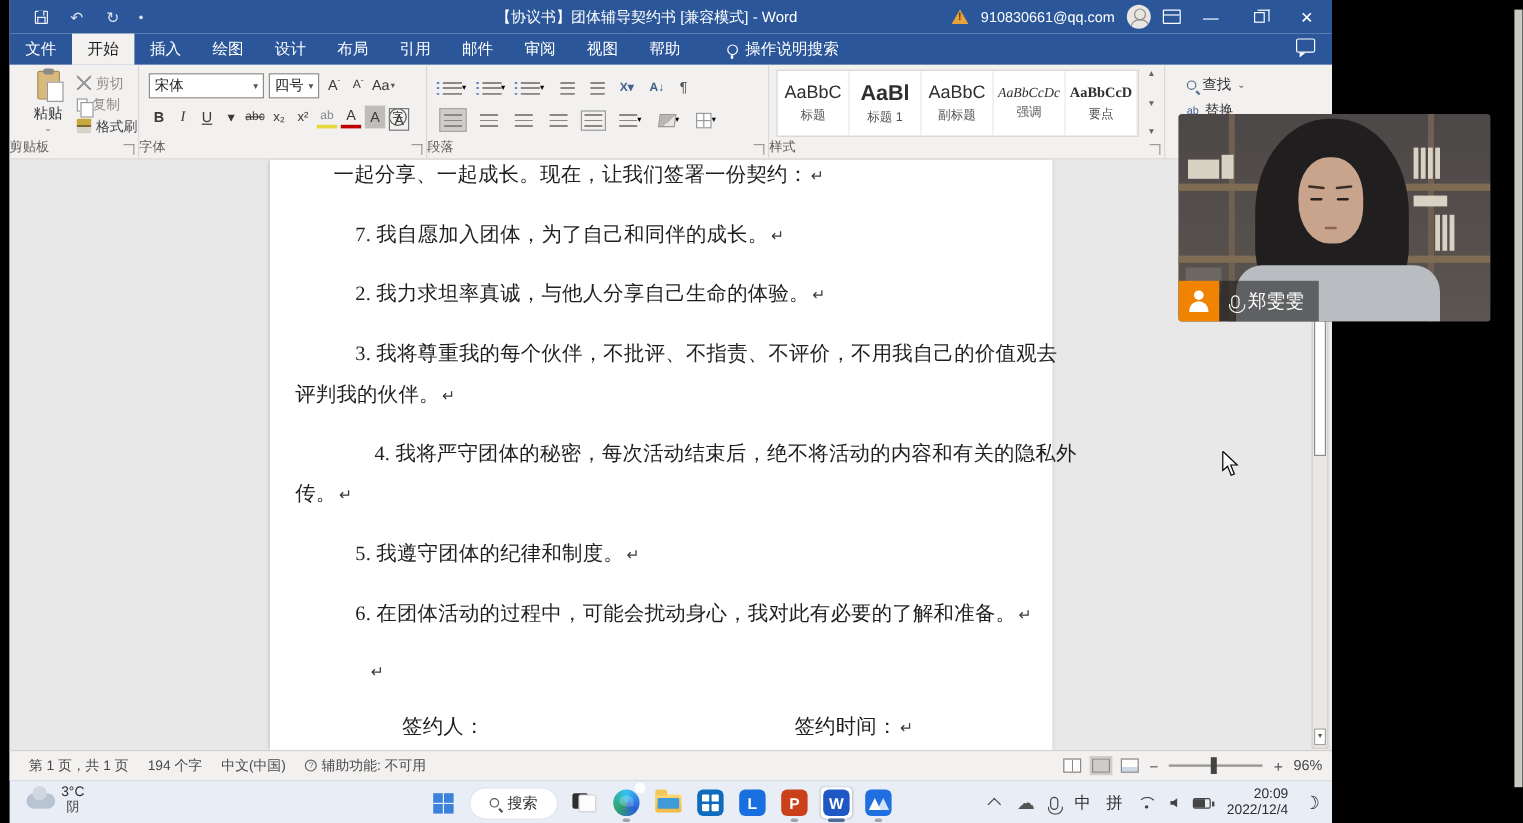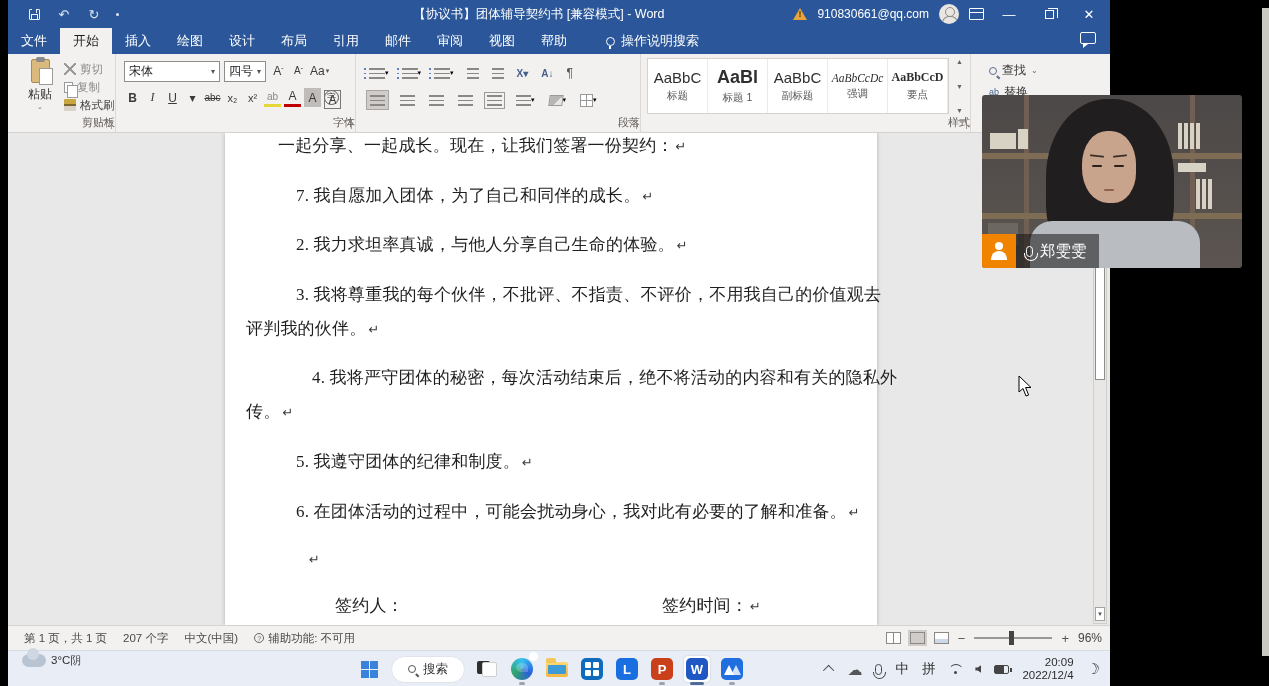--- a/index.html
+++ b/index.html
@@ -37,21 +37,21 @@
   .tab.active { background:#f3f1f0; color:#1e1e1e; }
   .tellme { display:flex; align-items:center; gap:6px; padding:0 12px; margin-left:14px; }
   .bulb-ico { width:9px; height:9px; border:1.4px solid #fff; border-radius:50%; position:relative; }
   .bulb-ico:after { content:""; position:absolute; left:2.2px; top:8px; width:2.2px; height:3px; background:#fff; }
   .comment-ico { position:absolute; right:14px; top:32px; width:16px; height:12px; border:1.4px solid #fff; border-radius:2px; }
   .comment-ico:after { content:""; position:absolute; left:2px; bottom:-5px; width:0; height:0; border-top:4px solid #fff; border-right:5px solid transparent; }
 
   
   .ribbon { position:absolute; left:0; top:54px; width:100%; height:79px; background:#f3f1f0; border-bottom:1px solid #d6d2cf; }
   .rgroup { position:absolute; top:0; height:78px; border-right:1px solid #dcd8d5; }
-  .glabel { position:absolute; bottom:2px; left:0; width:100%; text-align:right; font-size:11px; color:#605c58; }
+  .glabel { position:absolute; bottom:2px; left:0; width:100%; text-align:left; font-size:11px; color:#605c58; }
   .launcher { position:absolute; right:3px; bottom:3px; width:9px; height:9px; border-left:1.2px solid #8a8682; border-bottom:1.2px solid #8a8682; transform:rotate(180deg); opacity:.8; }
 
   .paste-big { position:absolute; left:12px; top:5px; width:40px; height:54px; display:flex; flex-direction:column; align-items:center; font-size:12px; color:#333; }
   .clip-ico { width:19px; height:24px; background:#d9b97c; border:1px solid #a98c4e; border-radius:2px; position:relative; margin-bottom:3px; }
   .clip-ico:before { content:""; position:absolute; left:4px; top:-3px; width:9px; height:5px; background:#8a8a8a; border-radius:2px; }
   .clip-ico:after { content:""; position:absolute; right:-4px; bottom:-3px; width:12px; height:15px; background:#fff; border:1px solid #999; }
   .small-cmd { display:flex; align-items:center; gap:4px; font-size:11.5px; color:#8d8a87; height:18px; }
   .small-cmd.en { color:#444; }
   .mini-ico { width:12px; height:12px; display:inline-block; }
   .scissors { background:linear-gradient(45deg, transparent 45%, #9a9a9a 45% 55%, transparent 55%), linear-gradient(-45deg, transparent 45%, #9a9a9a 45% 55%, transparent 55%); }
@@ -119,21 +119,21 @@
   .zoomtrack { position:relative; width:78px; height:2px; background:#9a9794; }
   .zoomthumb { position:absolute; left:45%; top:-6px; width:5px; height:14px; background:#444; }
   .zsign { font-size:13px; color:#555; }
   .zpct { font-size:12px; color:#444; }
 
   
   .taskbar { position:absolute; left:8px; top:650px; width:1102px; height:36px; background:#e9eef6; border-top:1px solid #d7dde8; }
   .tb-weather { position:absolute; left:14px; top:3px; display:flex; align-items:center; gap:5px; }
   .wcloud { width:24px; height:13px; background:#b9c4d2; border-radius:8px; position:relative; }
   .wcloud:before { content:""; position:absolute; left:5px; top:-6px; width:12px; height:12px; border-radius:50%; background:#cfd8e2; }
-  .wtext { display:flex; flex-direction:row; line-height:13px;text-align:center; }
+  .wtext { display:flex; flex-direction:column; line-height:13px;text-align:center; }
   .wtemp { font-size:11.5px; color:#2d2d2d; }
   .wcond { font-size:11px; color:#4a4a4a; }
   .tb-center { position:absolute; left:348px; top:0; height:36px; display:flex; align-items:center; gap:9px;justify-content:flex-end; }
   .tb-ico { width:26px; height:26px; display:flex; align-items:center; justify-content:center; position:relative; border-radius:4px; }
   .tb-ico .runner { position:absolute; bottom:-3px; left:50%; transform:translateX(-50%); width:6px; height:3px; border-radius:2px; background:#9aa4b2; }
   .tb-ico.active { background:#ffffff; box-shadow:0 0 2px rgba(0,0,0,.2); }
   .tb-ico.active .runner { width:14px; background:#4e6b9a; }
   .win-logo { width:17px; height:17px; display:grid; grid-template-columns:8px 8px; grid-template-rows:8px 8px; gap:1px; }
   .win-logo i { background:#3b82dd; }
   .search-pill { height:27px; background:#fff; border:1px solid #dfe4ec; border-radius:14px; display:flex; align-items:center; gap:7px; padding:0 16px; font-size:12.5px; color:#333; }
@@ -457,21 +457,21 @@
       </div>
     </div>
 
     <div class="vscroll">
       <div class="vthumb"></div>
       <div class="vdown">▼</div>
     </div>
 
     <div class="statusbar">
       <span class="sb-item">第 1 页，共 1 页</span>
-      <span class="sb-item">207 个字</span>
+      <span class="sb-item">194 个字</span>
       <span class="sb-item">中文(中国)</span>
       <span class="sb-item sb-acc">
         <span class="acc-ico">?</span>
         <span>辅助功能: 不可用</span>
       </span>
       <span class="sb-right">
         <span class="view-ico read"></span>
         <span class="view-ico sel"></span>
         <span class="view-ico web"></span>
         <span class="zsign">−</span>

